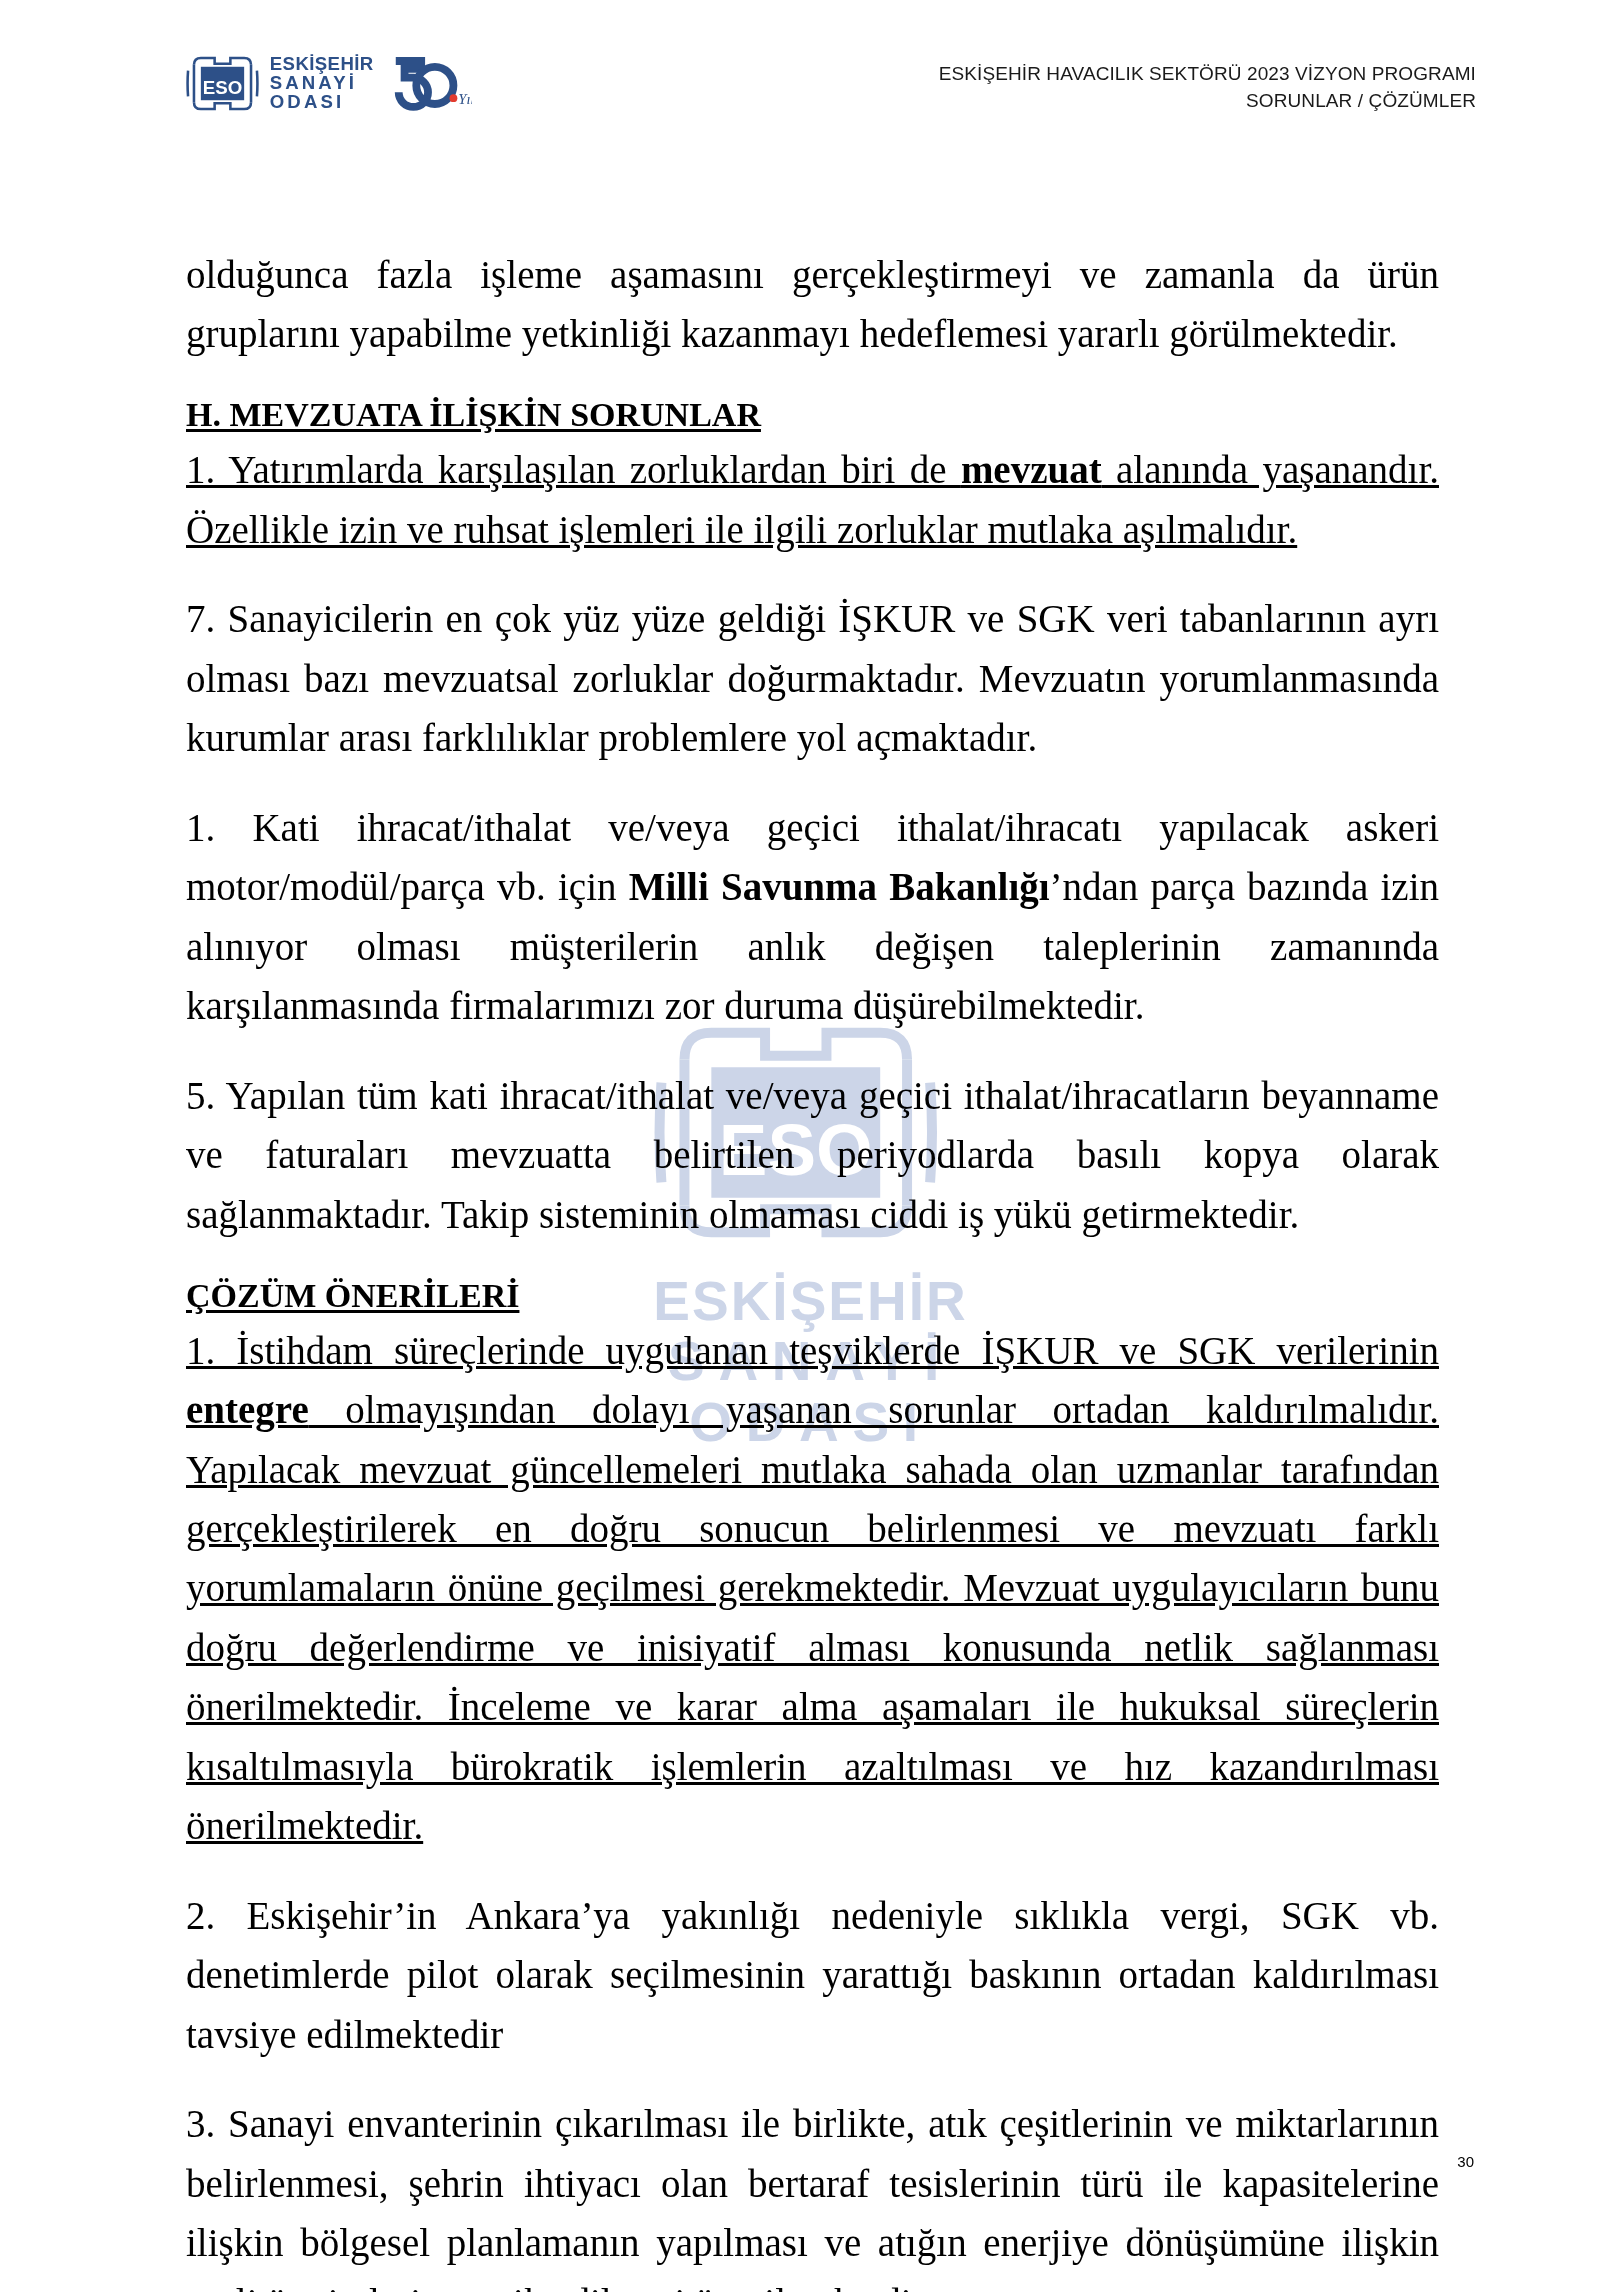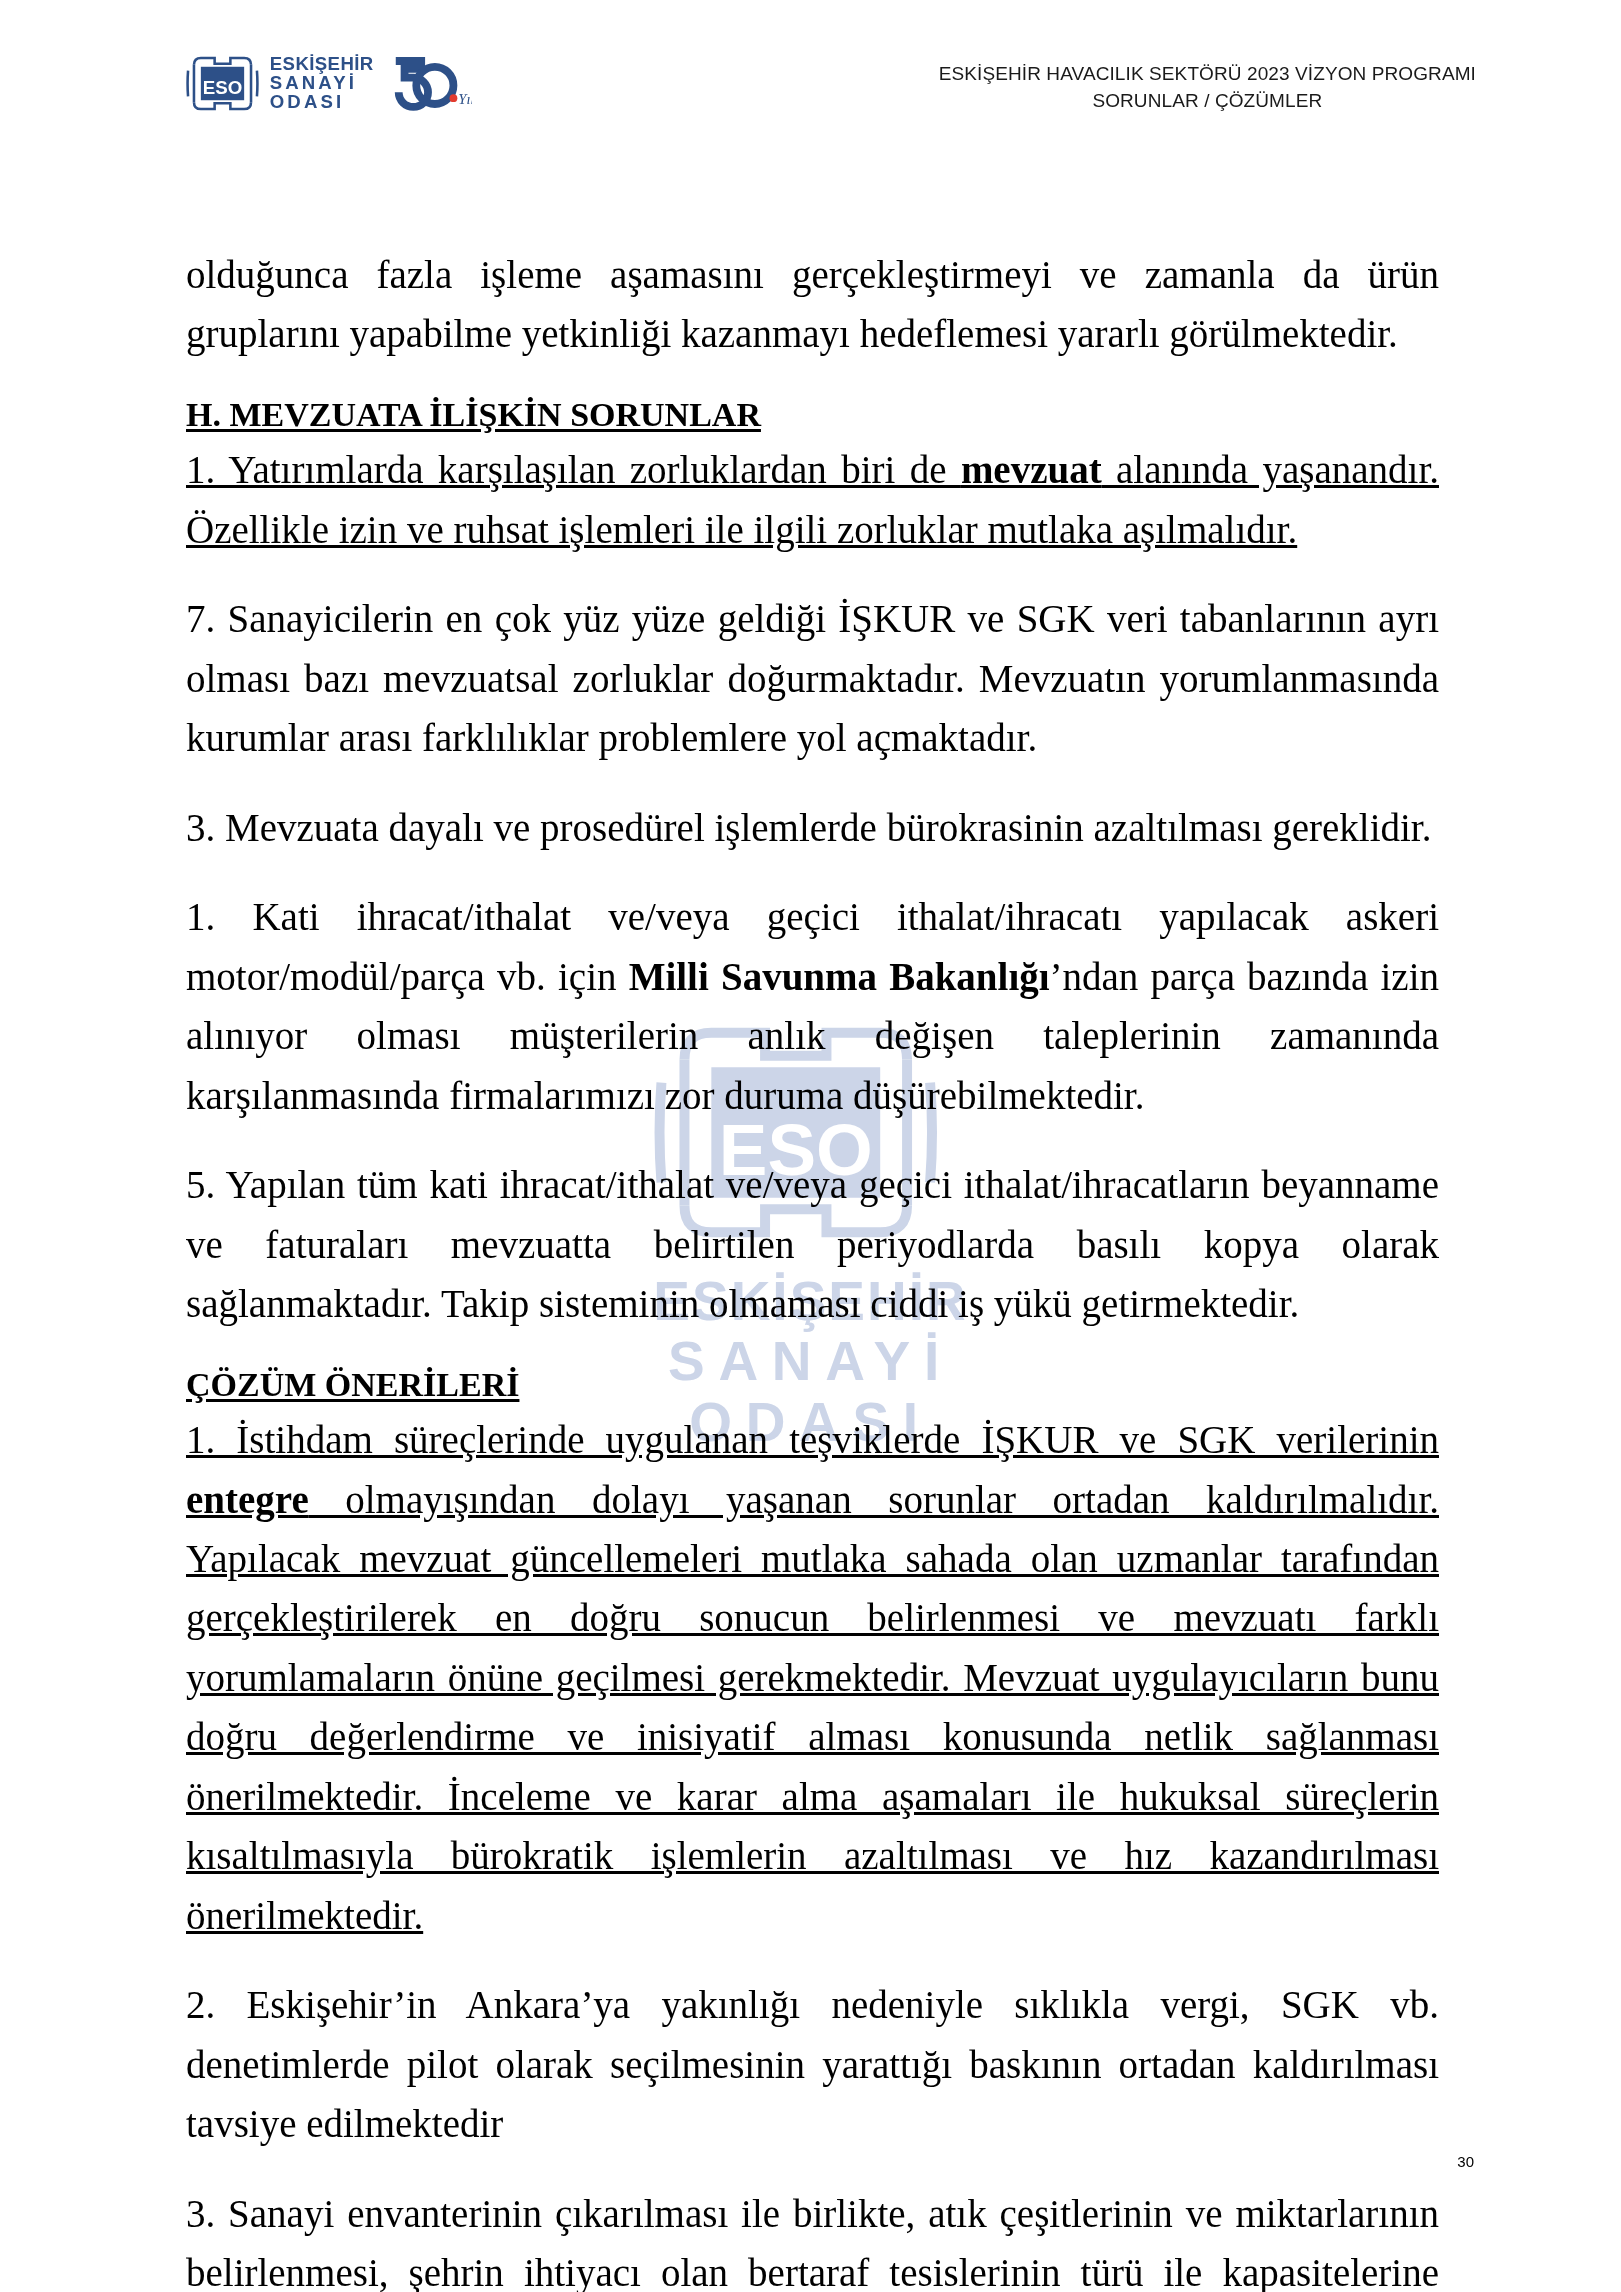--- a/index.html
+++ b/index.html
@@ -50,21 +50,21 @@
     font-weight: bold;
     color: #2d5088;
     letter-spacing: 0.4px;
   }
   .logo-words .l1 { font-size: 18.6px; }
   .logo-words .l2 { font-size: 18.6px; letter-spacing: 3.1px; }
   .logo-words .l3 { font-size: 18.6px; letter-spacing: 3.1px; }
   .anniversary { display: block; margin-left: 2px; }
 
   .header-title {
-    text-align: center;
+    text-align: right;
     font-family: "Liberation Sans", "DejaVu Sans", sans-serif;
     font-size: 19px;
     line-height: 1.42;
     color: #1a1a1a;
     letter-spacing: 0.1px;
     margin-top: 13.7px;
     white-space: nowrap;
   }
 
   
@@ -194,21 +194,20 @@
   <div class="content">
 
     <p class="para">olduğunca fazla işleme aşamasını gerçekleştirmeyi ve zamanla da ürün gruplarını yapabilme yetkinliği kazanmayı hedeflemesi yararlı görülmektedir.</p>
 
     <h2 class="section">H. MEVZUATA İLİŞKİN SORUNLAR</h2>
 
     <p class="para tight"><span>1. Yatırımlarda karşılaşılan zorluklardan biri de </span><b class="strong">mevzuat</b><span> alanında yaşanandır. Özellikle izin ve ruhsat işlemleri ile ilgili zorluklar mutlaka aşılmalıdır.</span></p>
 
     <p class="para gap">7. Sanayicilerin en çok yüz yüze geldiği İŞKUR ve SGK veri tabanlarının ayrı olması bazı mevzuatsal zorluklar doğurmaktadır. Mevzuatın yorumlanmasında kurumlar arası farklılıklar problemlere yol açmaktadır.</p>
 
-    <p class="para gap">3. Mevzuata dayalı ve prosedürel işlemlerde bürokrasinin azaltılması gereklidir.</p>
 
     <p class="para gap"><span>1. Kati ihracat/ithalat ve/veya geçici ithalat/ihracatı yapılacak askeri motor/modül/parça vb. için </span><b class="strong">Milli Savunma Bakanlığı</b><span>’ndan parça bazında izin alınıyor olması müşterilerin anlık değişen taleplerinin zamanında karşılanmasında firmalarımızı zor duruma düşürebilmektedir.</span></p>
 
     <p class="para gap">5. Yapılan tüm kati ihracat/ithalat ve/veya geçici ithalat/ihracatların beyanname ve faturaları mevzuatta belirtilen periyodlarda basılı kopya olarak sağlanmaktadır. Takip sisteminin olmaması ciddi iş yükü getirmektedir.</p>
 
     <h2 class="section">ÇÖZÜM ÖNERİLERİ</h2>
 
     <p class="para tight"><span>1. İstihdam süreçlerinde uygulanan teşviklerde İŞKUR ve SGK verilerinin </span><b class="strong">entegre</b><span> olmayışından dolayı yaşanan sorunlar ortadan kaldırılmalıdır. Yapılacak mevzuat güncellemeleri mutlaka sahada olan uzmanlar tarafından gerçekleştirilerek en doğru sonucun belirlenmesi ve mevzuatı farklı yorumlamaların önüne geçilmesi gerekmektedir. Mevzuat uygulayıcıların bunu doğru değerlendirme ve inisiyatif alması konusunda netlik sağlanması önerilmektedir. İnceleme ve karar alma aşamaları ile hukuksal süreçlerin kısaltılmasıyla bürokratik işlemlerin azaltılması ve hız kazandırılması önerilmektedir.</span></p>
 
     <p class="para gap">2. Eskişehir’in Ankara’ya yakınlığı nedeniyle sıklıkla vergi, SGK vb. denetimlerde pilot olarak seçilmesinin yarattığı baskının ortadan kaldırılması tavsiye edilmektedir</p>

